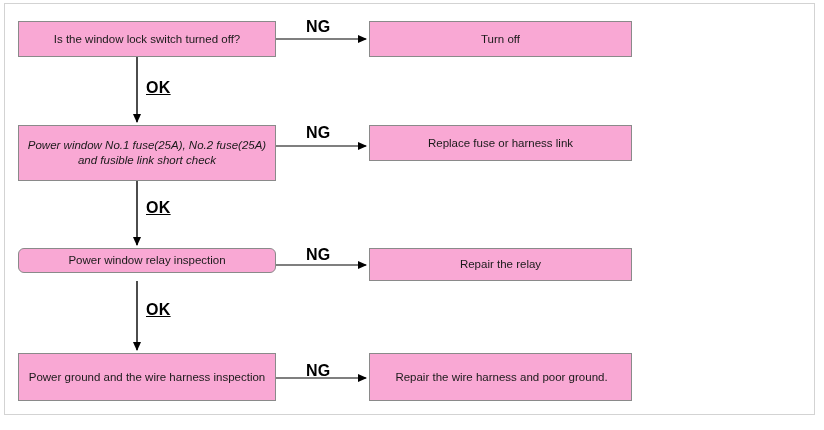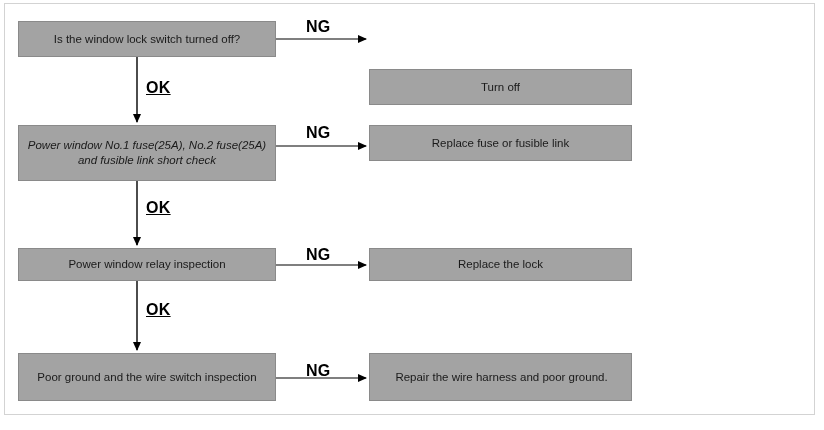--- a/index.html
+++ b/index.html
@@ -33,21 +33,21 @@
     top: 0;
     width: 824px;
     height: 430px;
   }
 
   
   .node {
     position: absolute;
     box-sizing: border-box;
     border: 1px solid #8a8a8a;
-    background: #a3a3a3;
+    background: #f9a8d4;
     display: flex;
     align-items: center;
     justify-content: center;
     text-align: center;
     color: #1a1a1a;
     font-size: 11.5px;
     line-height: 15px;
     padding: 0 6px;
   }
   .node .node-text {
@@ -55,24 +55,24 @@
     width: 100%;
     white-space: pre-line;
   }
 
   
   .node.left  { left: 18px;  width: 258px; }
   
   .node.right { left: 369px; width: 263px; }
 
   #node-window-lock      { top: 21px;  height: 36px; }
-  #node-turn-off         { top: 21px;  height: 36px; margin-top: 48px; }
+  #node-turn-off         { top: 21px;  height: 36px; }
   #node-fuse-check       { top: 125px; height: 56px; font-style: italic; }
   #node-replace-fuse     { top: 125px; height: 36px; }
-  #node-relay-inspection { top: 248px; height: 33px; }
+  #node-relay-inspection { top: 248px; height: 25px; border-radius: 6px; }
   #node-replace-relay    { top: 248px; height: 33px; }
   #node-ground-harness   { top: 353px; height: 48px; }
   #node-repair-harness   { top: 353px; height: 48px; padding-left: 8px; }
 
   
   .edge-label {
     position: absolute;
     font-size: 16px;
     font-weight: bold;
     color: #000000;
@@ -135,33 +135,33 @@
 
   <div class="node left" id="node-fuse-check">
     <span class="node-text">Power window No.1 fuse(25A), No.2 fuse(25A) and fusible link short check</span>
   </div>
 
   <div class="node left" id="node-relay-inspection">
     <span class="node-text">Power window relay inspection</span>
   </div>
 
   <div class="node left" id="node-ground-harness">
-    <span class="node-text">Poor ground and the wire switch inspection</span>
+    <span class="node-text">Power ground and the wire harness inspection</span>
   </div>
 
   <div class="node right" id="node-turn-off">
     <span class="node-text">Turn off</span>
   </div>
 
   <div class="node right" id="node-replace-fuse">
-    <span class="node-text">Replace fuse or fusible link</span>
+    <span class="node-text">Replace fuse or harness link</span>
   </div>
 
   <div class="node right" id="node-replace-relay">
-    <span class="node-text">Replace the lock</span>
+    <span class="node-text">Repair the relay</span>
   </div>
 
   <div class="node right" id="node-repair-harness">
     <span class="node-text">Repair the wire harness and poor ground.</span>
   </div>
 
   <span class="edge-label ng" id="label-ng-1">NG</span>
   <span class="edge-label ng" id="label-ng-2">NG</span>
   <span class="edge-label ng" id="label-ng-3">NG</span>
   <span class="edge-label ng" id="label-ng-4">NG</span>

